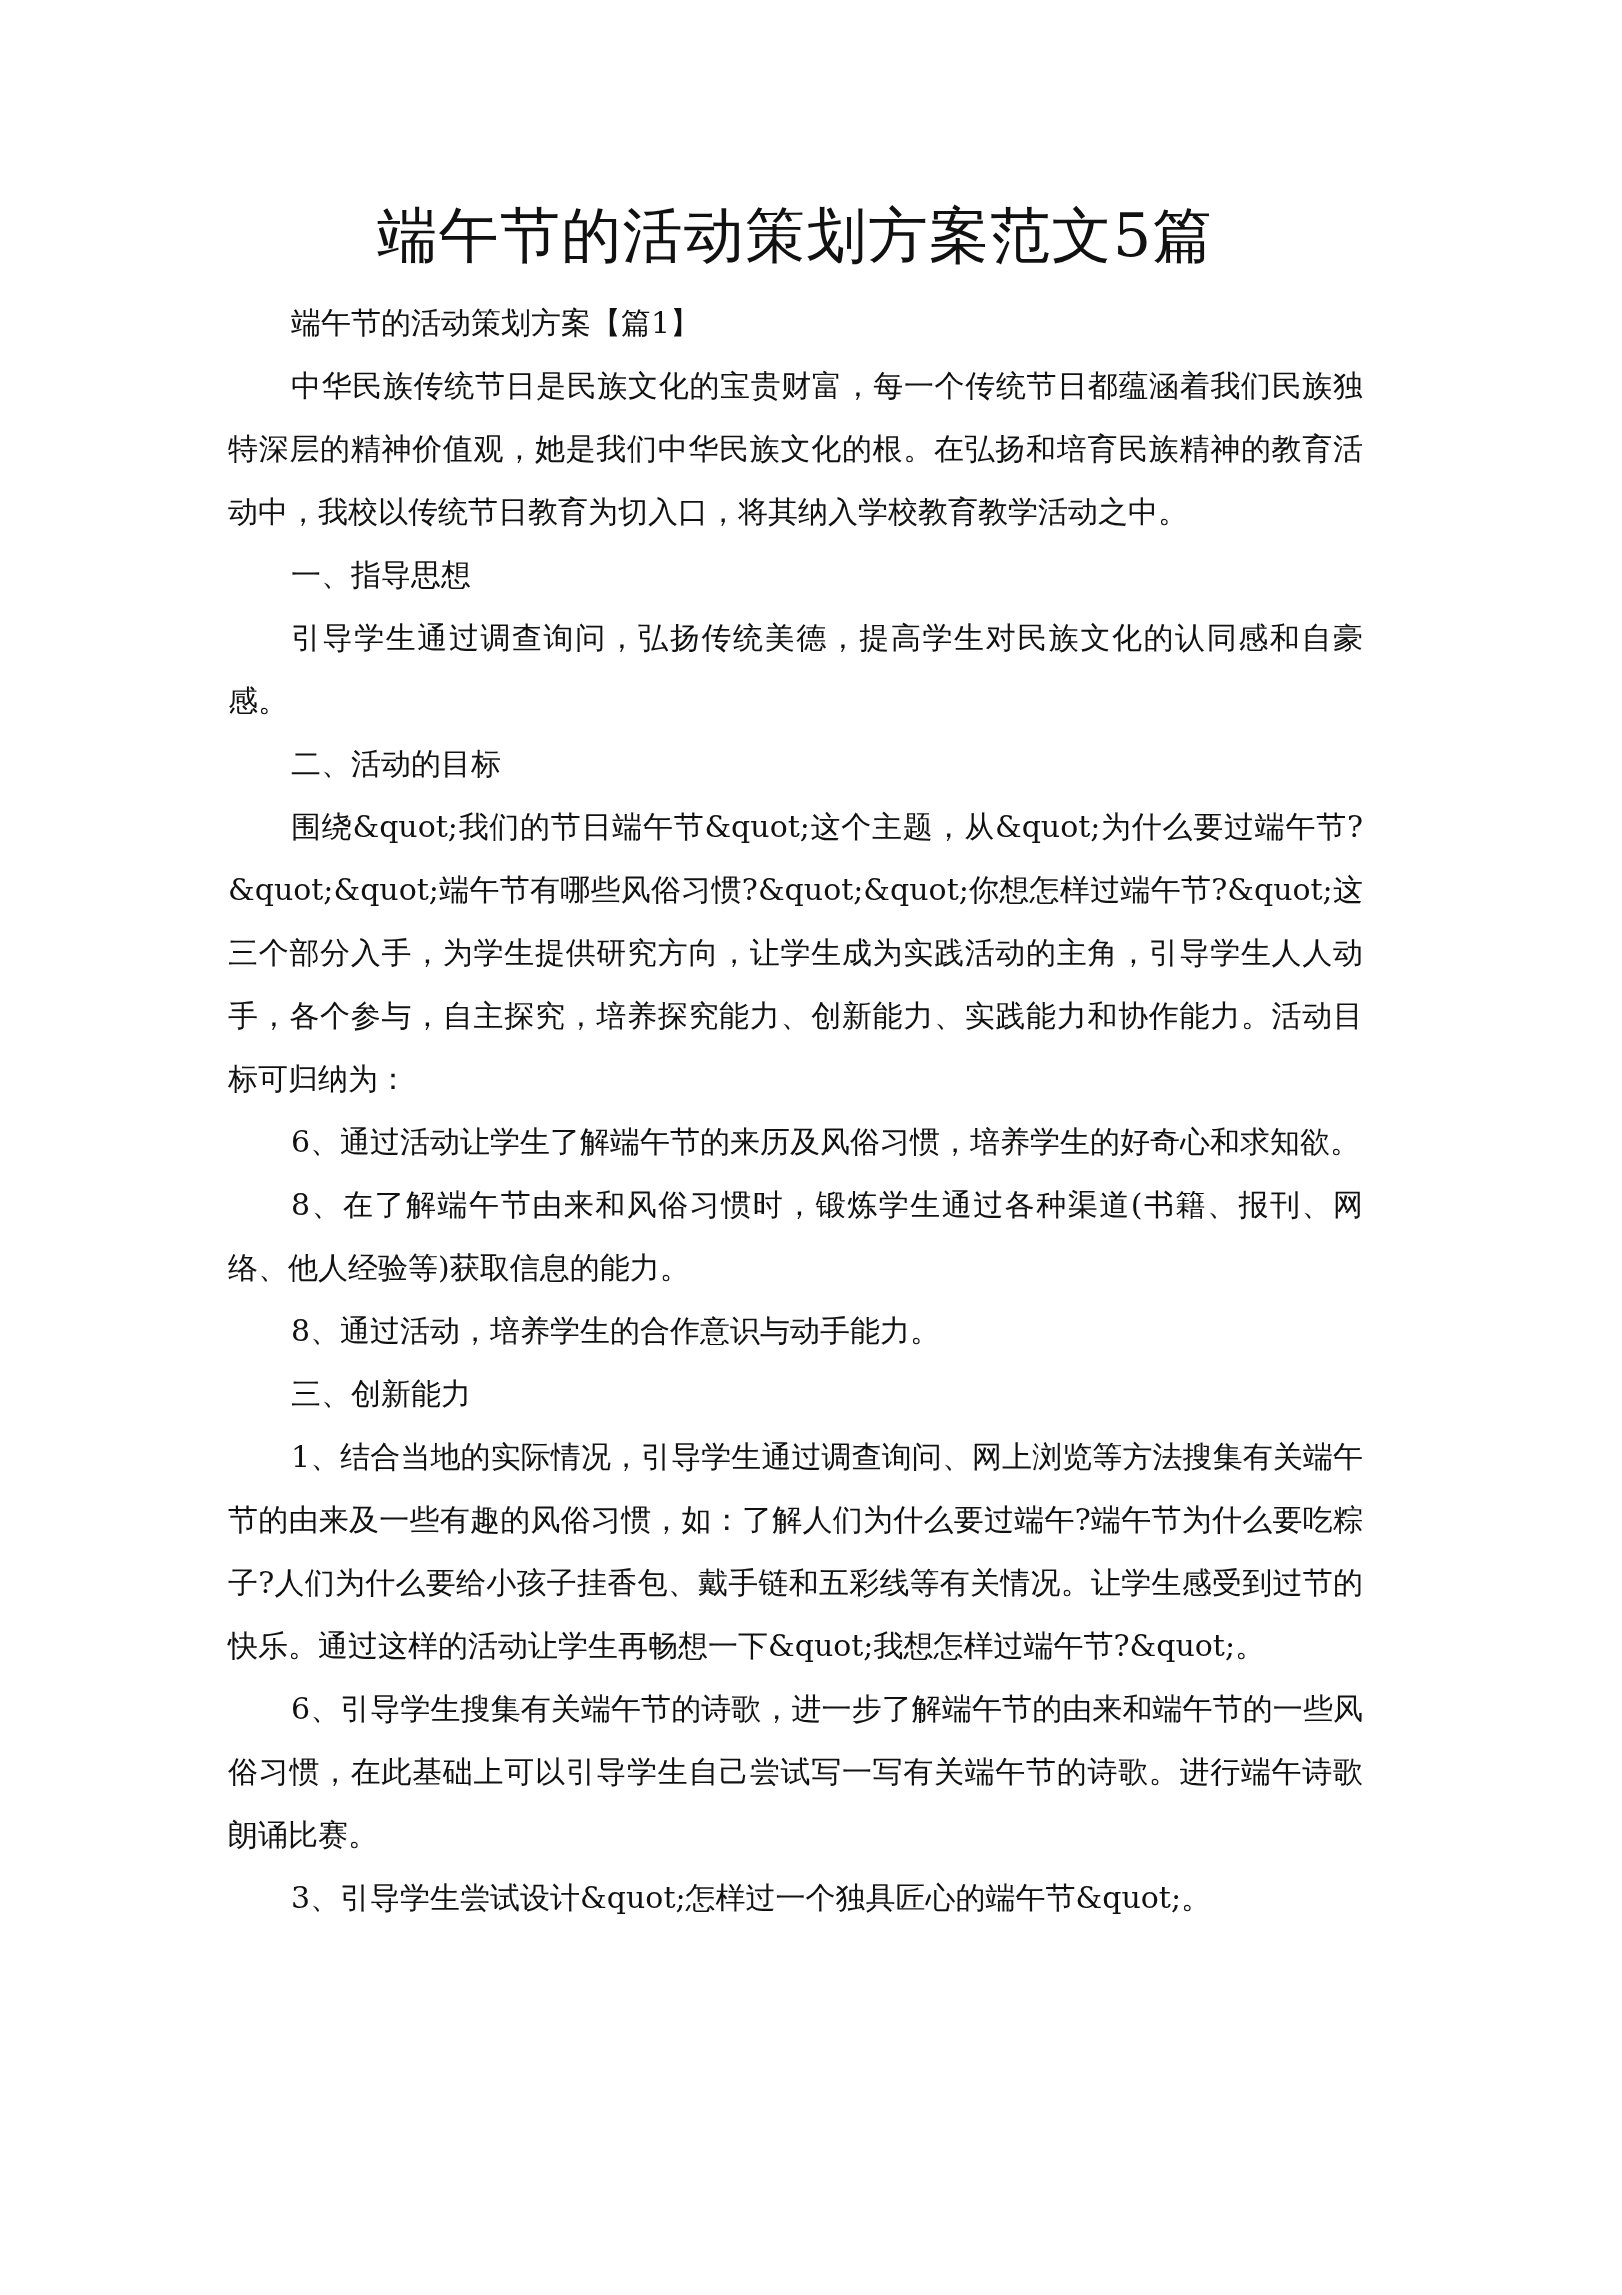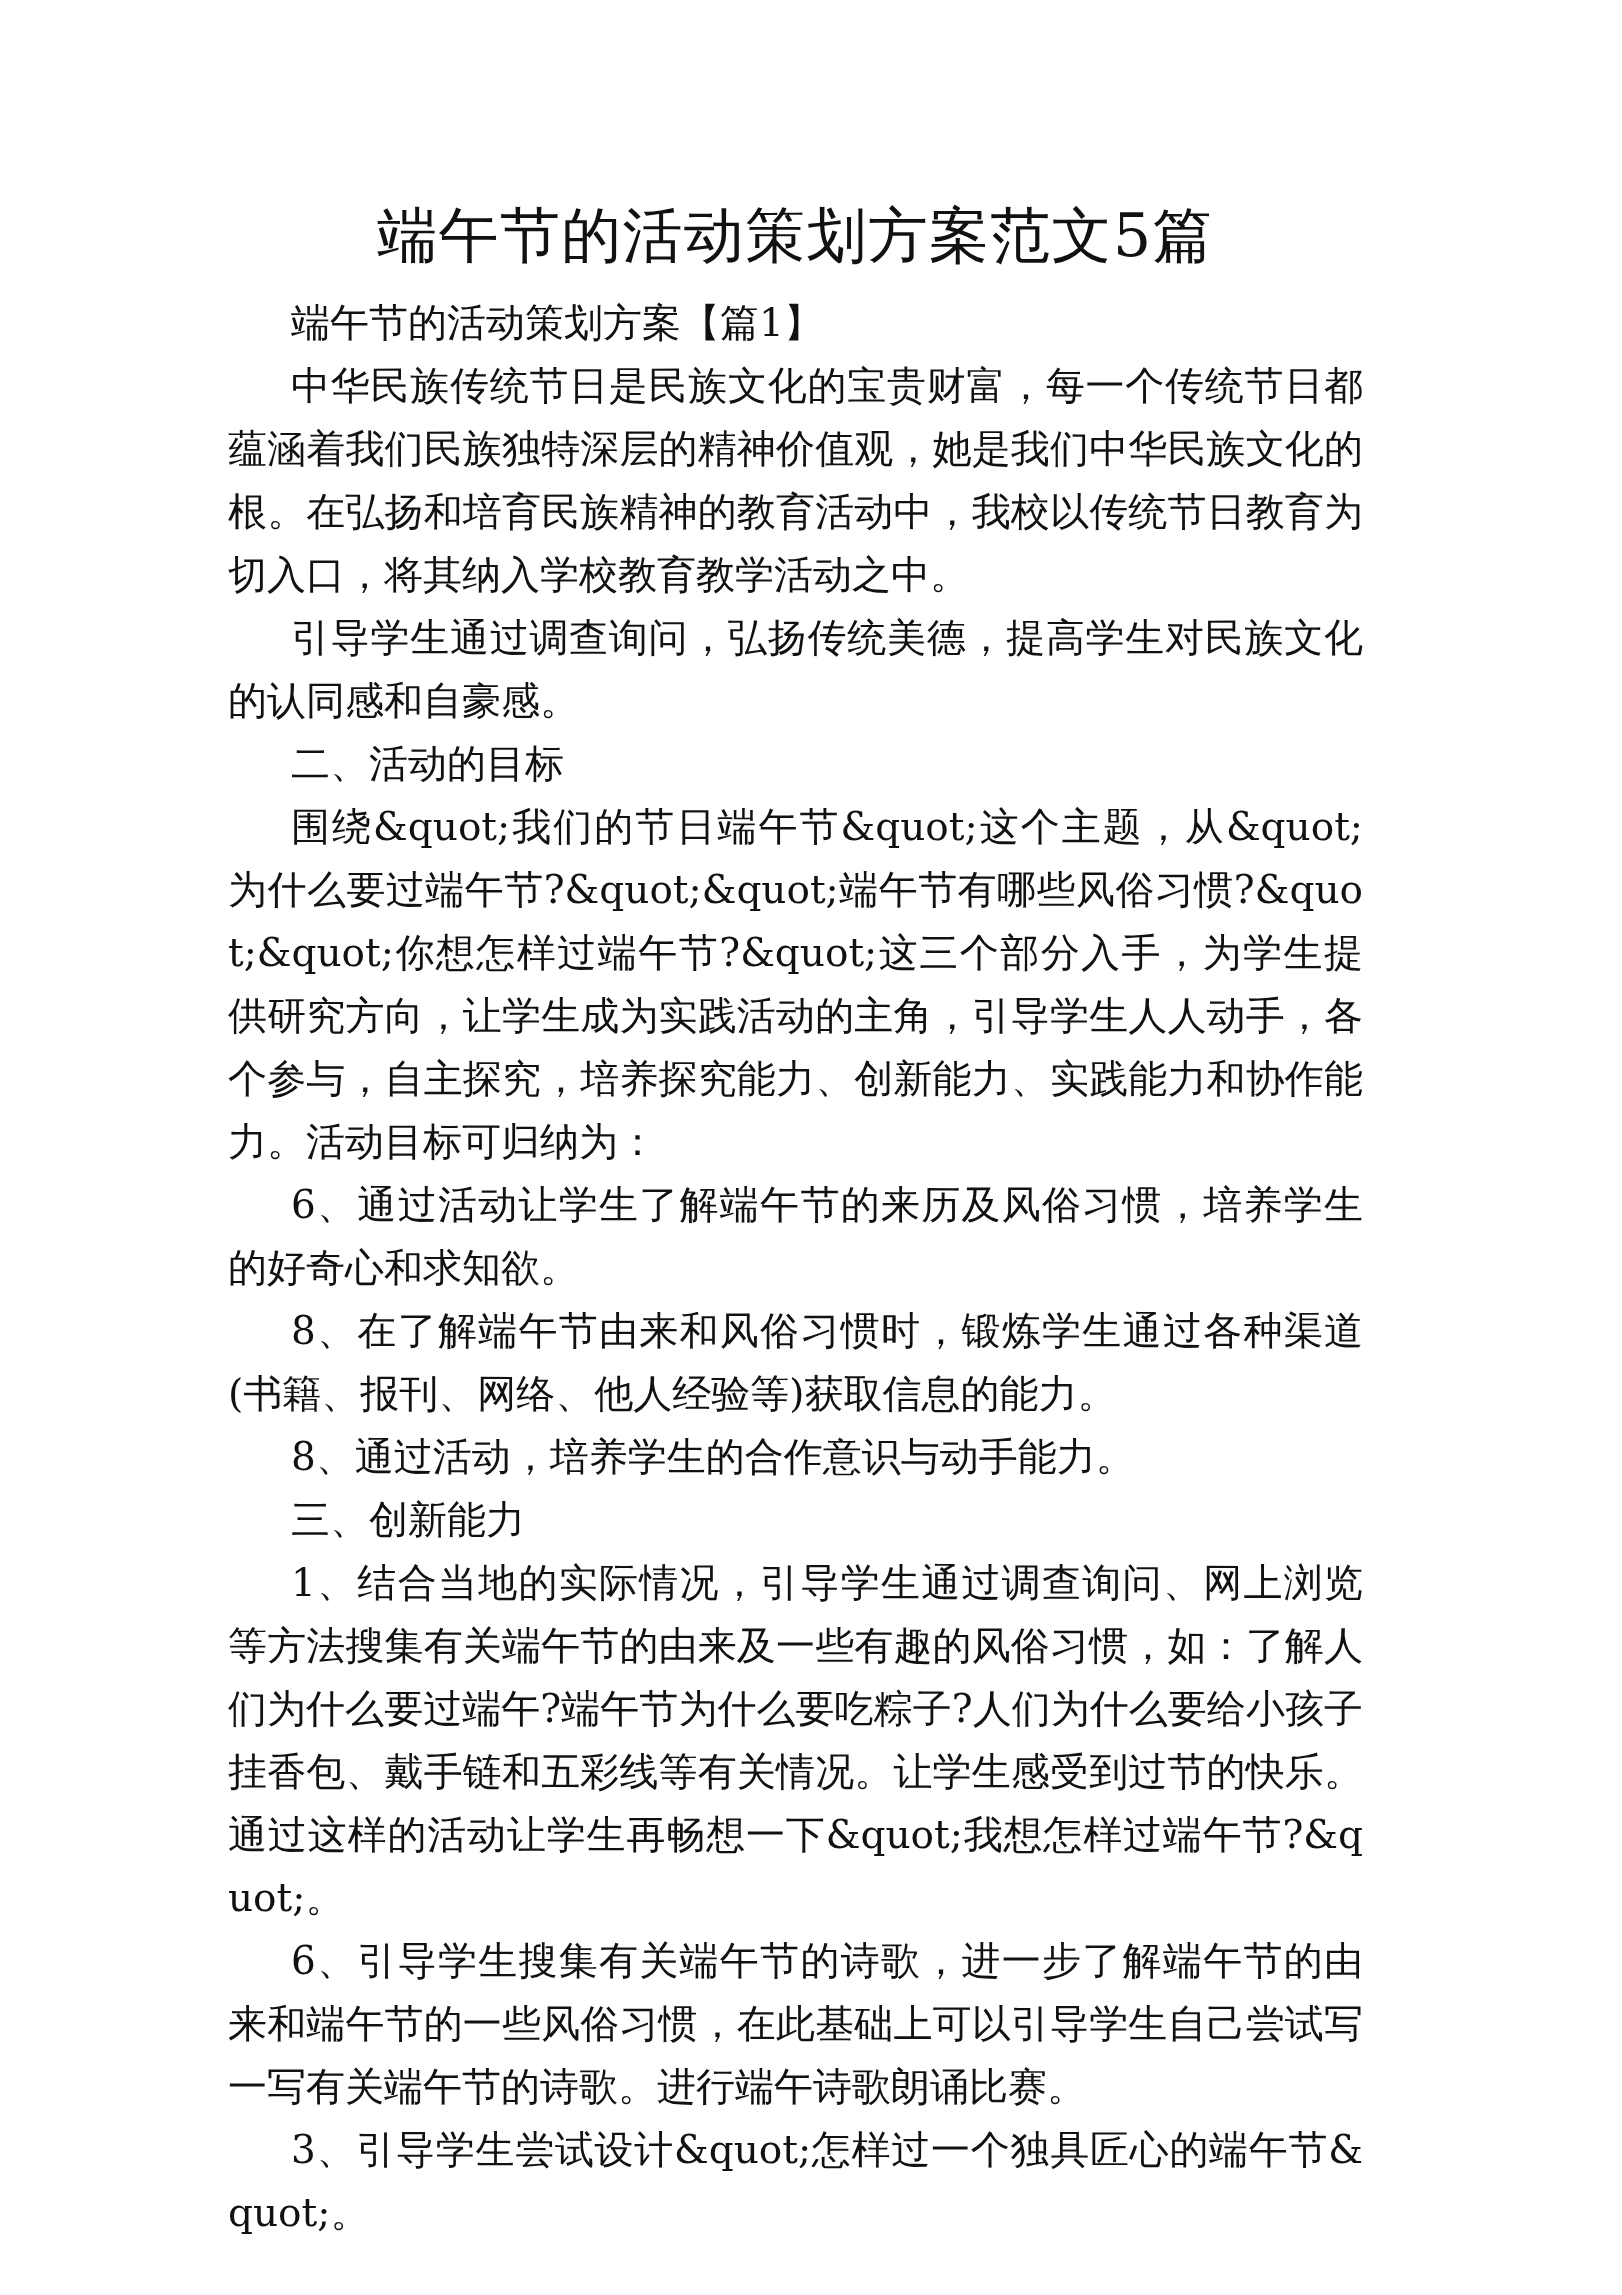--- a/index.html
+++ b/index.html
@@ -23,40 +23,41 @@
     }
     .title {
       text-align: center;
       font-size: 60px;
       line-height: 79px;
       margin: 0 0 15.7px 0;
       font-weight: normal;
       letter-spacing: 1.3px;
     }
     .para {
-      font-size: 39px;
+      font-size: 30px;
       line-height: 63px;
       margin: 0;
       text-indent: 63px;
       text-align: justify;
       word-break: break-all;
     }
     .para.heading {
       text-indent: 63px;
     }
   </style>
 </head>
 <body>
 
 <div class="page">
   <h1 class="title">端午节的活动策划方案范文5篇</h1>
 
   <p class="para">端午节的活动策划方案【篇1】</p>
 
   <p class="para">中华民族传统节日是民族文化的宝贵财富，每一个传统节日都蕴涵着我们民族独特深层的精神价值观，她是我们中华民族文化的根。在弘扬和培育民族精神的教育活动中，我校以传统节日教育为切入口，将其纳入学校教育教学活动之中。</p>
+  <p class="para heading">一、指导思想</p>
   <p class="para">引导学生通过调查询问，弘扬传统美德，提高学生对民族文化的认同感和自豪感。</p>
   <p class="para heading">二、活动的目标</p>
   <p class="para">围绕&amp;quot;我们的节日端午节&amp;quot;这个主题，从&amp;quot;为什么要过端午节?&amp;quot;&amp;quot;端午节有哪些风俗习惯?&amp;quot;&amp;quot;你想怎样过端午节?&amp;quot;这三个部分入手，为学生提供研究方向，让学生成为实践活动的主角，引导学生人人动手，各个参与，自主探究，培养探究能力、创新能力、实践能力和协作能力。活动目标可归纳为：</p>
   <p class="para">6、通过活动让学生了解端午节的来历及风俗习惯，培养学生的好奇心和求知欲。</p>
   <p class="para">8、在了解端午节由来和风俗习惯时，锻炼学生通过各种渠道(书籍、报刊、网络、他人经验等)获取信息的能力。</p>
   <p class="para">8、通过活动，培养学生的合作意识与动手能力。</p>
   <p class="para heading">三、创新能力</p>
   <p class="para">1、结合当地的实际情况，引导学生通过调查询问、网上浏览等方法搜集有关端午节的由来及一些有趣的风俗习惯，如：了解人们为什么要过端午?端午节为什么要吃粽子?人们为什么要给小孩子挂香包、戴手链和五彩线等有关情况。让学生感受到过节的快乐。通过这样的活动让学生再畅想一下&amp;quot;我想怎样过端午节?&amp;quot;。</p>
   <p class="para">6、引导学生搜集有关端午节的诗歌，进一步了解端午节的由来和端午节的一些风俗习惯，在此基础上可以引导学生自己尝试写一写有关端午节的诗歌。进行端午诗歌朗诵比赛。</p>
   <p class="para">3、引导学生尝试设计&amp;quot;怎样过一个独具匠心的端午节&amp;quot;。</p>

